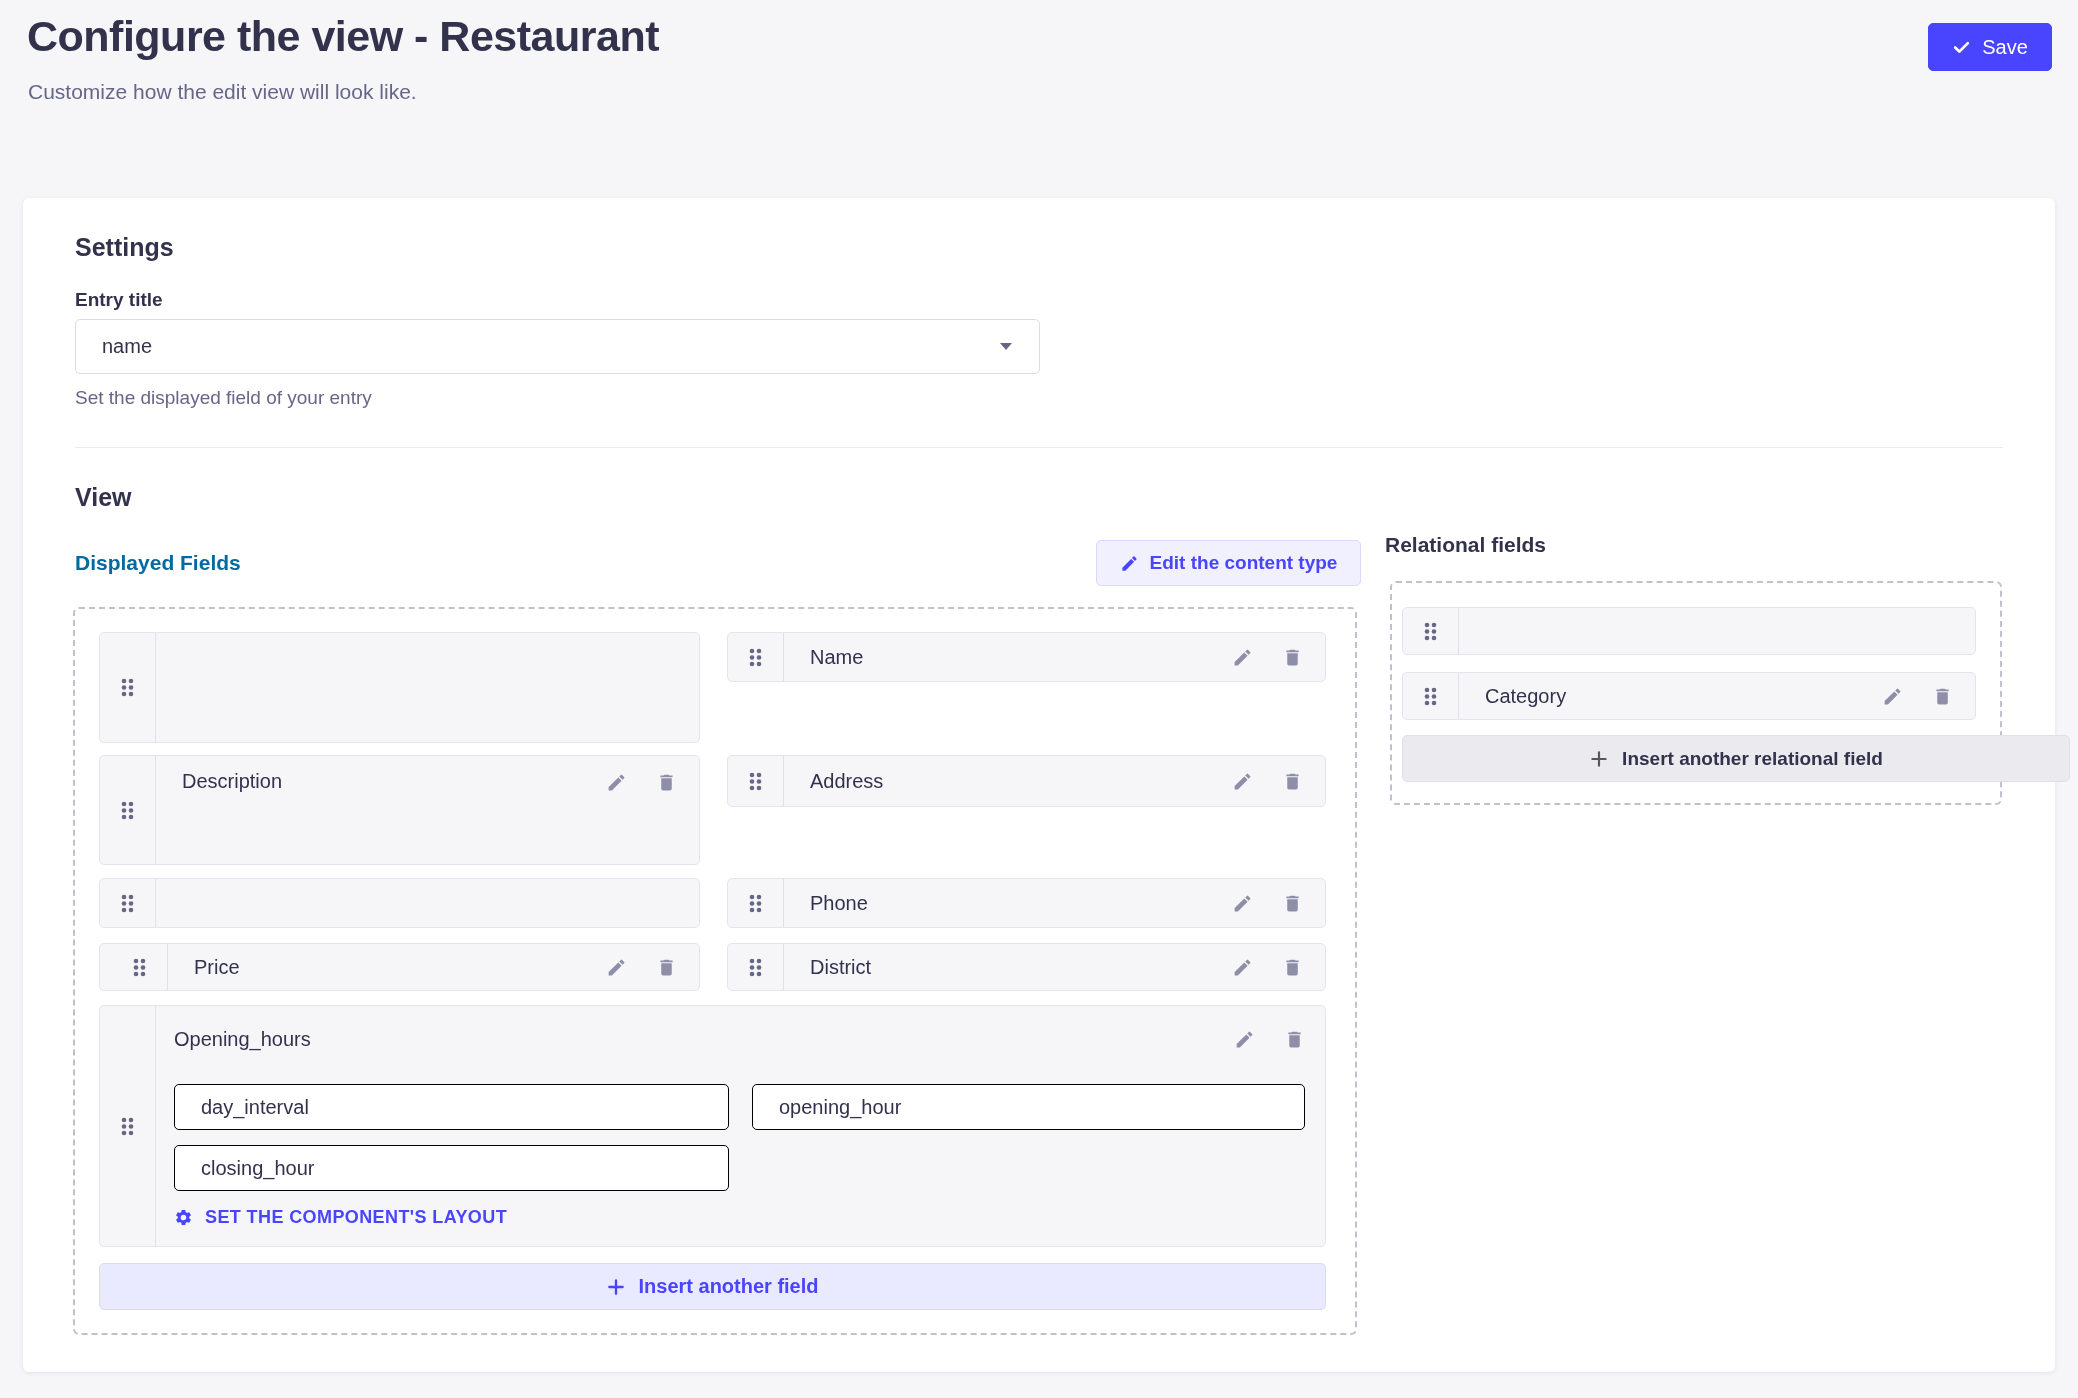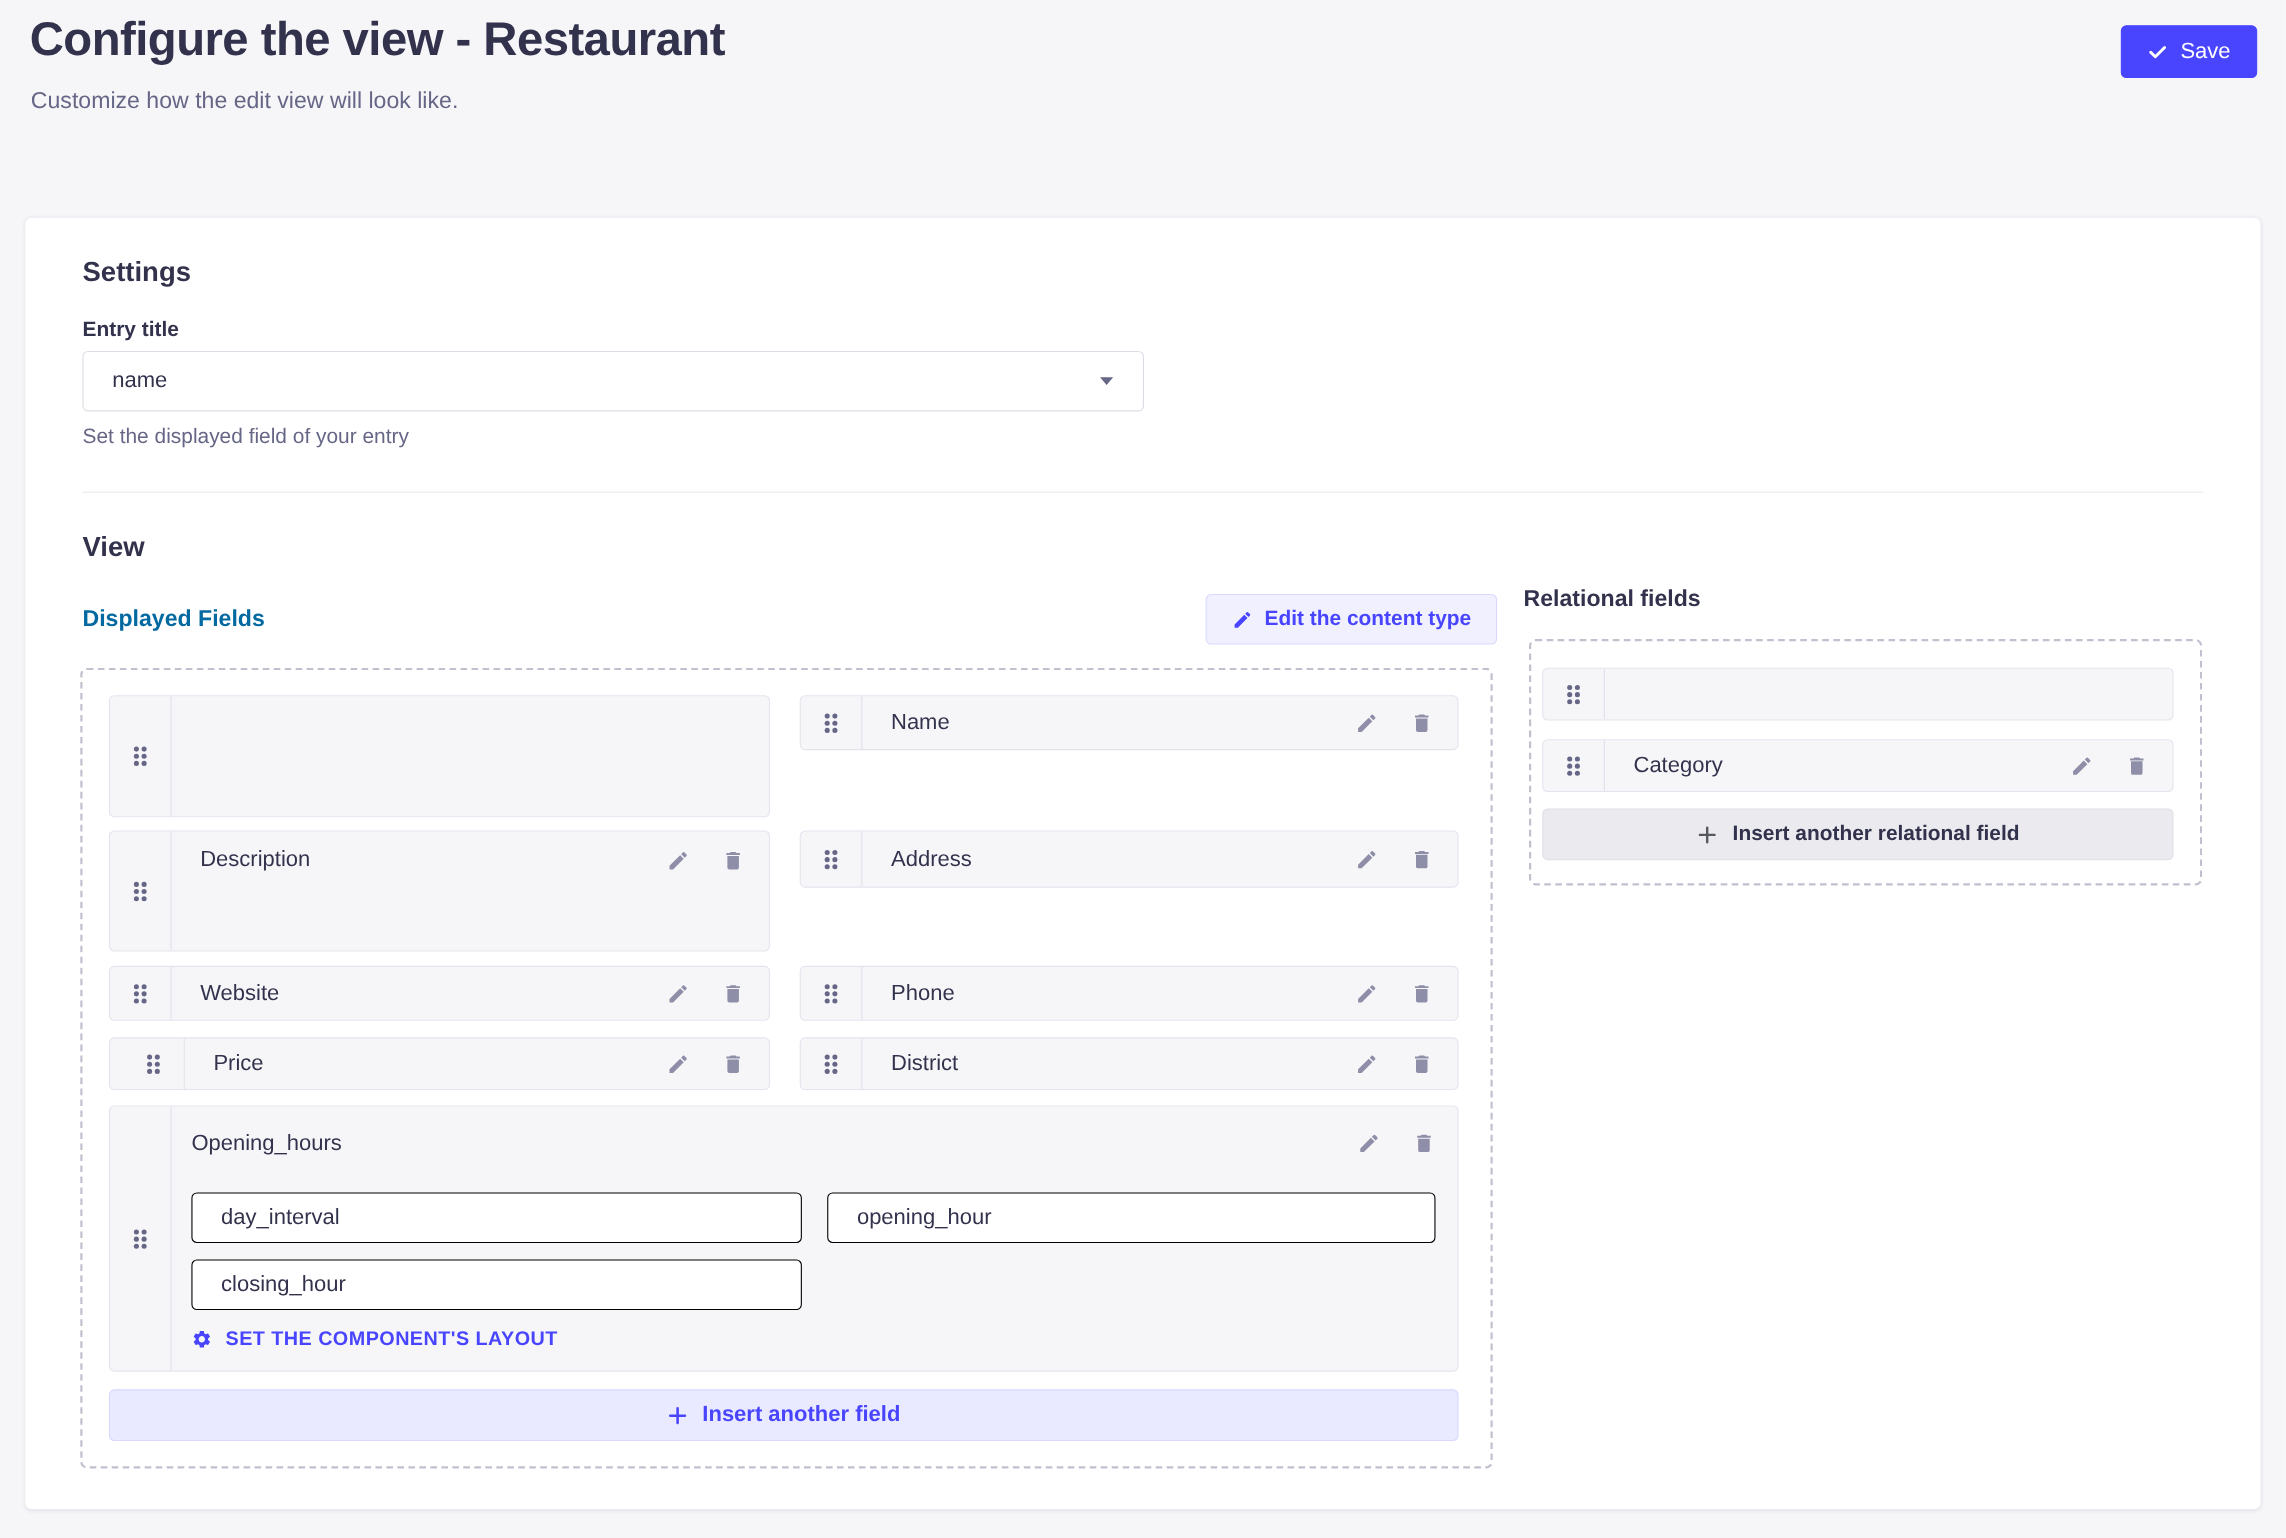--- a/index.html
+++ b/index.html
@@ -108,21 +108,21 @@
   }
 
   
   .insert-field-btn {
     left: 99px; top: 1263px; width: 1227px; height: 47px;
     background: #e9e9ff; border: 1px solid #d9d8ff; border-radius: 5px;
     display: flex; align-items: center; justify-content: center; gap: 12px;
     color: #4945ff; font-size: 20px; font-weight: 700; cursor: pointer;
   }
   .insert-rel-btn {
-    left: 1402px; top: 735px; width: 574px; height: 47px;
+    left: 1402px; top: 735px; width: 668px; height: 47px;
     background: #eaeaef; border: 1px solid #e0e0e8; border-radius: 5px;
     display: flex; align-items: center; justify-content: center; gap: 13px;
     color: #32324d; font-size: 19px; font-weight: 700; cursor: pointer;
   }
 
   svg { display: block; }
 </style>
 </head>
 <body>
 
@@ -285,35 +285,20 @@
     <svg width="15" height="21" viewBox="0 0 15 21">
         <g fill="#666687">
           <circle cx="4" cy="4" r="2.3"></circle>
           <circle cx="11" cy="4" r="2.3"></circle>
           <circle cx="4" cy="10.5" r="2.3"></circle>
           <circle cx="11" cy="10.5" r="2.3"></circle>
           <circle cx="4" cy="17" r="2.3"></circle>
           <circle cx="11" cy="17" r="2.3"></circle>
         </g>
       </svg>
-  </div>
-  <div class="card-body">
-    <span class="card-label">Website</span>
-    <span class="card-actions">
-      <span class="icon-btn">
-          <svg width="21" height="21" viewBox="0 0 24 24">
-            <path fill="#8e8ea9" d="M3 17.25V21h3.75L17.81 9.94l-3.75-3.75L3 17.25zM20.71 7.04a1 1 0 0 0 0-1.41l-2.34-2.34a1 1 0 0 0-1.41 0l-1.83 1.83 3.75 3.75 1.83-1.83z"></path>
-          </svg>
-        </span>
-      <span class="icon-btn">
-          <svg width="21" height="21" viewBox="0 0 24 24">
-            <path fill="#8e8ea9" d="M6 19a2 2 0 0 0 2 2h8a2 2 0 0 0 2-2V7H6v12zM19 4h-3.5l-1-1h-5l-1 1H5v2h14V4z"></path>
-          </svg>
-        </span>
-    </span>
   </div>
 </div>
 
 <div class="abs field-card" style="left:727px;top:878px;width:599px;height:50px;">
   <div class="card-handle">
     <svg width="15" height="21" viewBox="0 0 15 21">
         <g fill="#666687">
           <circle cx="4" cy="4" r="2.3"></circle>
           <circle cx="11" cy="4" r="2.3"></circle>
           <circle cx="4" cy="10.5" r="2.3"></circle>

